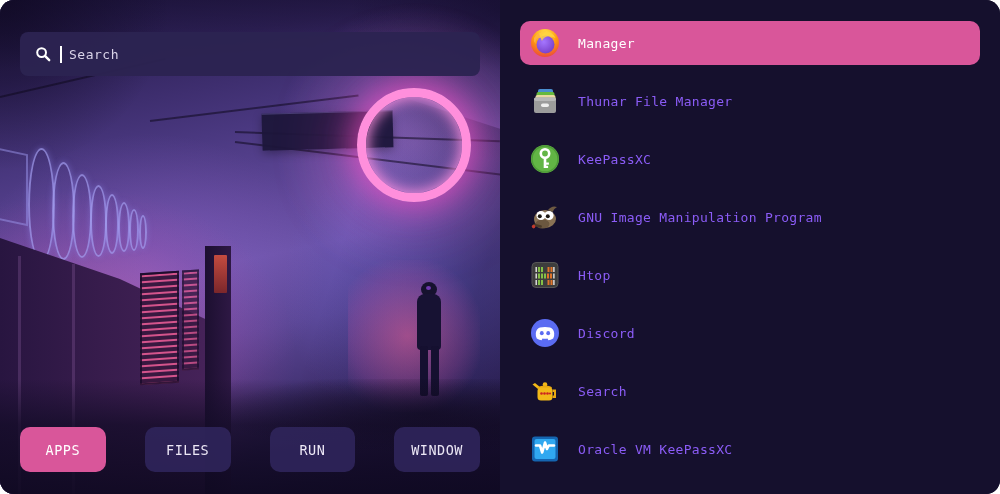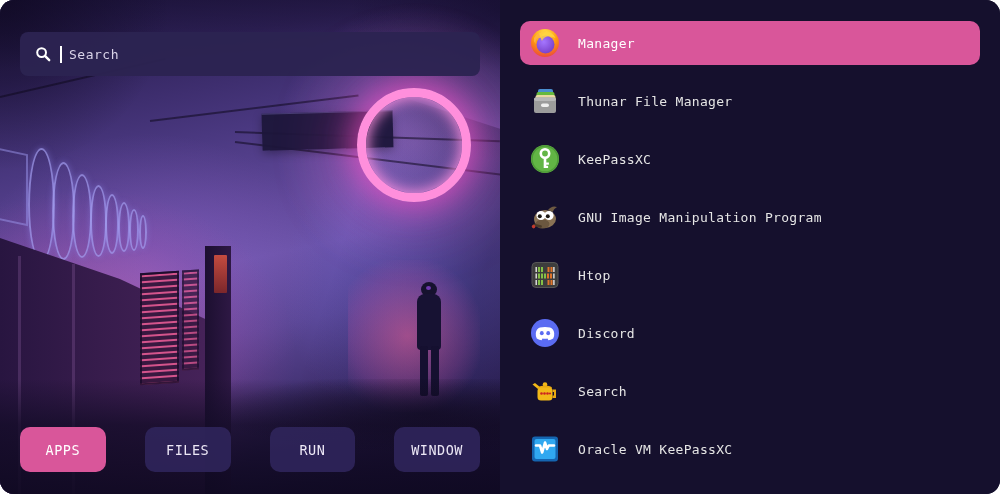--- a/index.html
+++ b/index.html
@@ -117,21 +117,21 @@
   .right {
     width:500px; flex:none; background:#15102d; padding:21px 20px 21px 20px;
     display:flex; flex-direction:column; gap:14px;
   }
   .app-row {
     height:44px; flex:none; border-radius:10px;
     display:flex; align-items:center; padding-left:10px; gap:18px; cursor:pointer;
   }
   .app-row.selected { background:#d9569a; }
   .app-icon { width:30px; height:30px; flex:none; }
-  .app-label { font-size:13px; color:#e5e5e5; letter-spacing:0.3px; white-space:nowrap; }
+  .app-label { font-size:13px; color:#8b5cf6; letter-spacing:0.3px; white-space:nowrap; }
   .app-row.selected .app-label { color:#ffffff; }
 </style>
 </head>
 <body>
 
 <div class="window">
 
   <div class="left">
     <div class="wp">
       <div class="wp-base"></div>

